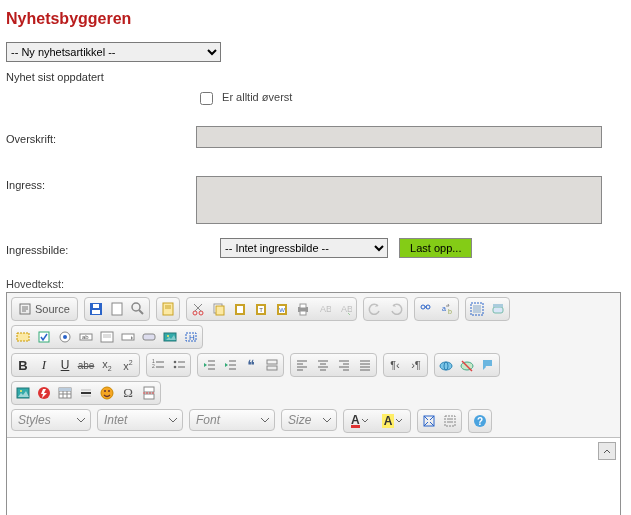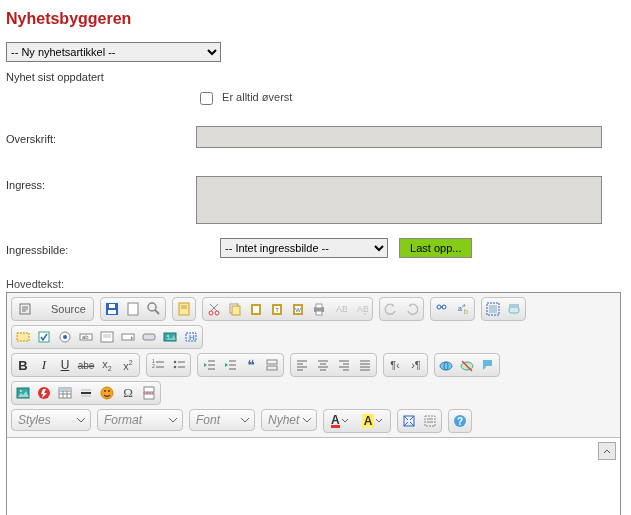--- a/index.html
+++ b/index.html
@@ -111,21 +111,21 @@
     height:20px;
     display:flex;
     align-items:center;
     justify-content:center;
     font-size:11px;
     color:#555;
     cursor:pointer;
     border-radius:3px;
   }
   .tb-btn svg{display:block;}
-  .tb-btn.wide{width:auto;padding:0 6px;gap:20px;}
+  .tb-btn.wide{width:auto;padding:0 6px;gap:4px;}
   .tb-btn.faded{opacity:.45;}
   .tb-combo{
     height:22px;
     display:flex;
     align-items:center;
     justify-content:space-between;
     background:linear-gradient(#fdfdfd,#e8e8e8);
     border:1px solid #c3c3c3;
     border-radius:4px;
     padding:0 4px 0 6px;
@@ -591,33 +591,33 @@
     </div>
 
     <div class="tb-row" style="margin-bottom:2px;">
       <div class="tb-combo" style="width:80px;">
         <span>Styles</span>
         <svg class="caret">
             <path d="M1 3l4 4 4-4" fill="none" stroke="#666"></path>
           </svg>
       </div>
       <div class="tb-combo" style="width:86px;">
-        <span>Format</span>
+        <span>Intet</span>
         <svg class="caret">
             <path d="M1 3l4 4 4-4" fill="none" stroke="#666"></path>
           </svg>
       </div>
-      <div class="tb-combo" style="width:66px;">
+      <div class="tb-combo" style="width:86px;">
         <span>Font</span>
         <svg class="caret">
             <path d="M1 3l4 4 4-4" fill="none" stroke="#666"></path>
           </svg>
       </div>
       <div class="tb-combo" style="width:56px;">
-        <span>Nyhet</span>
+        <span>Size</span>
         <svg class="caret">
             <path d="M1 3l4 4 4-4" fill="none" stroke="#666"></path>
           </svg>
       </div>
       <div class="tb-group">
         <div class="tb-btn wide" style="gap:1px;">
           <span style="font-weight:bold;font-size:12px;color:#333;border-bottom:3px solid #d33;line-height:10px;">A</span>
           <svg width="8" height="8">
               <path d="M1 2l3 3 3-3" fill="none" stroke="#666"></path>
             </svg>

